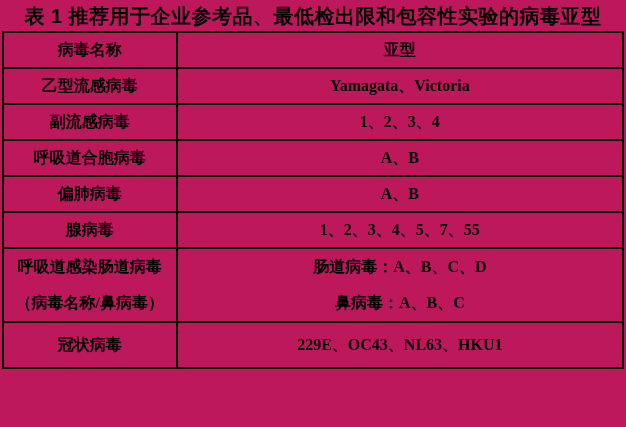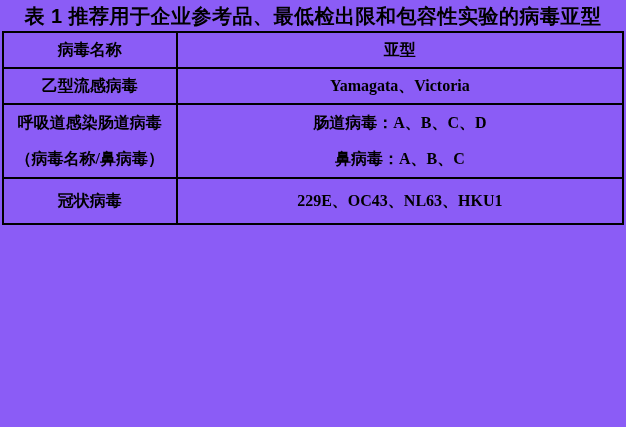--- a/index.html
+++ b/index.html
@@ -3,21 +3,21 @@
 <meta charset="utf-8">
 <style>
   html, body {
     margin: 0;
     padding: 0;
     background: #ffffff;
   }
   .page {
     width: 626px;
     height: 427px;
-    background: #8b5cf6;
+    background: #be185d;
     color: #000000;
     overflow: hidden;
   }
   .doc-title {
     height: 28px;
     padding-top: 3px;
     text-align: center;
     font-family: "Liberation Sans", "DejaVu Sans", sans-serif;
     font-weight: bold;
     font-size: 20px;
@@ -82,23 +82,55 @@
 
       <tr class="h-std">
         <td>
           <span>乙型流感病毒</span>
         </td>
         <td>
           <span>Yamagata、Victoria</span>
         </td>
       </tr>
 
+      <tr class="h-std">
+        <td>
+          <span>副流感病毒</span>
+        </td>
+        <td>
+          <span>1、2、3、4</span>
+        </td>
+      </tr>
 
+      <tr class="h-std">
+        <td>
+          <span>呼吸道合胞病毒</span>
+        </td>
+        <td>
+          <span>A、B</span>
+        </td>
+      </tr>
 
+      <tr class="h-std">
+        <td>
+          <span>偏肺病毒</span>
+        </td>
+        <td>
+          <span>A、B</span>
+        </td>
+      </tr>
 
+      <tr class="h-std">
+        <td>
+          <span>腺病毒</span>
+        </td>
+        <td>
+          <span>1、2、3、4、5、7、55</span>
+        </td>
+      </tr>
 
       <tr class="h-tall2 two-line">
         <td>
           <span class="cell-line">呼吸道感染肠道病毒</span>
           <span class="cell-line">（病毒名称/鼻病毒）</span>
         </td>
         <td>
           <span class="cell-line">肠道病毒：A、B、C、D</span>
           <span class="cell-line">鼻病毒：A、B、C</span>
         </td>

